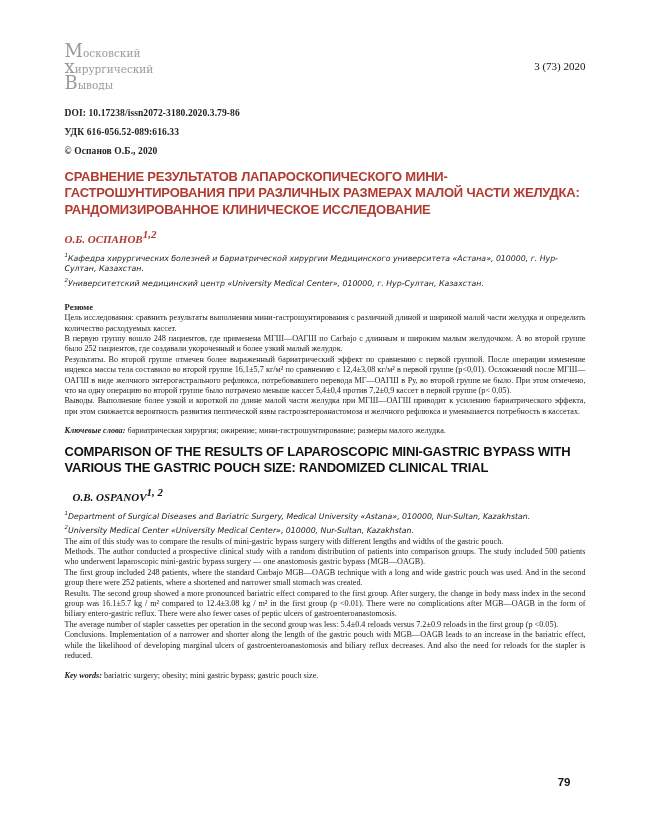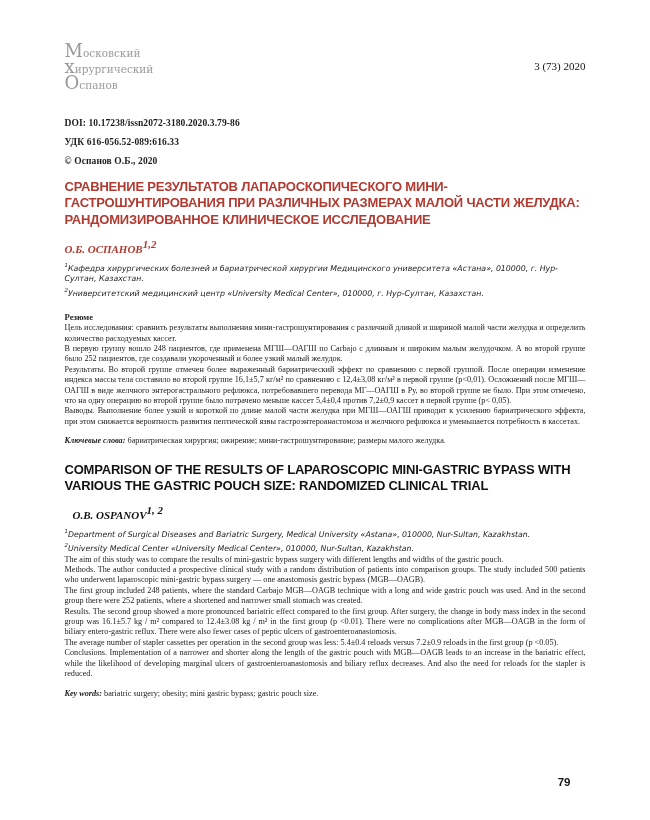--- a/index.html
+++ b/index.html
@@ -15,21 +15,21 @@
     font-family: "Liberation Serif", serif;
     color: #1c1c1c;
   }
   
   .header { display: flex; justify-content: space-between; align-items: flex-start; height: 52px; }
   .logo { color: #9a9a9a; font-family: "DejaVu Serif", serif; }
   .logo-line { font-size: 10.5px; line-height: 13px; white-space: nowrap; }
   .logo-line::first-letter { font-size: 18px; }
   .issue { font-family: "Liberation Serif", serif; font-size: 11px; color: #141414; margin-top: 16px; }
   
-  .meta { margin-top: 22px; }
+  .meta { margin-top: 12px; }
   .meta-line { margin: 0 0 9px 0; font-size: 9.5px; font-weight: bold; letter-spacing: 0.1px; }
   
   .title {
     font-family: "Liberation Sans", sans-serif;
     font-weight: 700;
     font-size: 13px;
     line-height: 16.3px;
     letter-spacing: -0.2px;
     margin: 13px 0 0 0;
   }
@@ -63,21 +63,21 @@
 </style>
 </head>
 <body>
 
 <div class="page">
 
   <div class="header">
     <div class="logo">
       <div class="logo-line">Московский</div>
       <div class="logo-line">хирургический</div>
-      <div class="logo-line">Оспанов</div>
+      <div class="logo-line">Выводы</div>
     </div>
     <div class="issue">3 (73) 2020</div>
   </div>
 
   <div class="meta">
     <p class="meta-line">DOI: 10.17238/issn2072-3180.2020.3.79-86</p>
     <p class="meta-line">УДК 616-056.52-089:616.33</p>
     <p class="meta-line">© Оспанов О.Б., 2020</p>
   </div>
 
@@ -92,21 +92,21 @@
 
   <p class="abs-head">Резюме</p>
   <div class="abstract">
     <p class="abs-p"><span class="lead">Цель исследования:</span><span> сравнить результаты выполнения мини-гастрошунтирования с различной длиной и шириной малой части желудка и определить количество расходуемых кассет.</span></p>
     <p class="abs-p"><span class="lead"></span><span>В первую группу вошло 248 пациентов, где применена МГШ—ОАГШ по Carbajo с длинным и широким малым желудочком. А во второй группе было 252 пациентов, где создавали укороченный и более узкий малый желудок.</span></p>
     <p class="abs-p"><span class="lead">Результаты.</span><span> Во второй группе отмечен более выраженный бариатрический эффект по сравнению с первой группой. После операции изменение индекса массы тела составило во второй группе 16,1±5,7 кг/м² по сравнению с 12,4±3,08 кг/м² в первой группе (p&lt;0,01). Осложнений после МГШ—ОАГШ в виде желчного энтерогастрального рефлюкса, потребовавшего перевода МГ—ОАГШ в Ру, во второй группе не было. При этом отмечено, что на одну операцию во второй группе было потрачено меньше кассет 5,4±0,4 против 7,2±0,9 кассет в первой группе (p&lt; 0,05).</span></p>
     <p class="abs-p"><span class="lead">Выводы.</span><span> Выполнение более узкой и короткой по длине малой части желудка при МГШ—ОАГШ приводит к усилению бариатрического эффекта, при этом снижается вероятность развития пептической язвы гастроэнтероанастомоза и желчного рефлюкса и уменьшается потребность в кассетах.</span></p>
   </div>
   <p class="keywords"><span class="kw-label">Ключевые слова:</span><span> бариатрическая хирургия; ожирение; мини-гастрошунтирование; размеры малого желудка.</span></p>
 
-  <h2 class="title title-en" style="margin-top:15px;">COMPARISON OF THE RESULTS OF LAPAROSCOPIC MINI-GASTRIC BYPASS WITH VARIOUS THE GASTRIC POUCH SIZE: RANDOMIZED CLINICAL TRIAL</h2>
+  <h2 class="title title-en" style="margin-top:7px;">COMPARISON OF THE RESULTS OF LAPAROSCOPIC MINI-GASTRIC BYPASS WITH VARIOUS THE GASTRIC POUCH SIZE: RANDOMIZED CLINICAL TRIAL</h2>
 
   <p class="author author-en"><span>O.B. OSPANOV</span><sup>1, 2</sup></p>
 
   <div class="affils">
     <p class="affil"><sup>1</sup><span>Department of Surgical Diseases and Bariatric Surgery, Medical University «Astana», 010000, Nur-Sultan, Kazakhstan.</span></p>
     <p class="affil"><sup>2</sup><span>University Medical Center «University Medical Center», 010000, Nur-Sultan, Kazakhstan.</span></p>
   </div>
 
   <div class="abstract">
     <p class="abs-p"><span class="lead">The aim</span><span> of this study was to compare the results of mini-gastric bypass surgery with different lengths and widths of the gastric pouch.</span></p>

